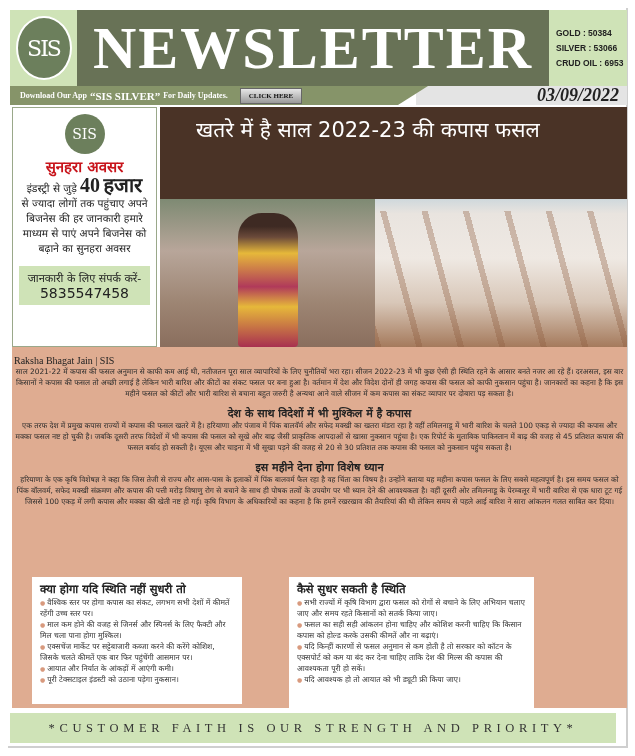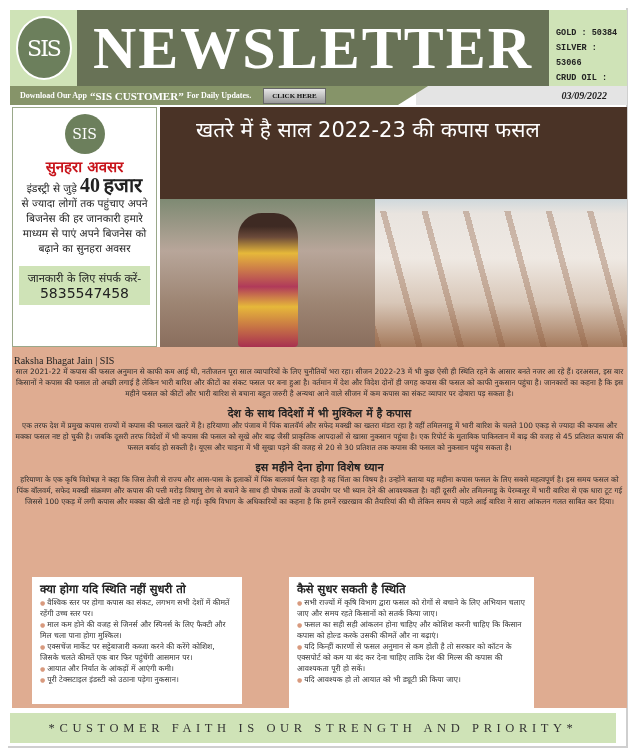--- a/index.html
+++ b/index.html
@@ -3,27 +3,27 @@
 <meta charset="utf-8">
 <style>
   * { box-sizing: border-box; margin: 0; padding: 0; }
   body { width: 635px; height: 756px; background: #fff; position: relative; overflow: hidden; font-family: "DejaVu Serif", serif; }
   .frame { position: absolute; left: 8px; top: 8px; width: 620px; height: 740px; background: #fff; border-right: 2px solid #cfcfcf; border-bottom: 2px solid #cfcfcf; }
   .header-top { position: absolute; left: 10px; top: 10px; width: 617px; height: 76px; display: flex; }
   .logo-box { width: 67px; height: 76px; background: #cfe3b7; display: flex; align-items: center; justify-content: center; }
   .logo-circle { width: 56px; height: 64px; border-radius: 50%; background: #6c7f5c; border: 2px solid #fff; display: flex; align-items: center; justify-content: center; color: #fff; font-size: 22px; font-family: "DejaVu Serif", serif; letter-spacing: -2px; }
   .title-box { width: 472px; height: 76px; background: #687256; display: flex; align-items: center; justify-content: center; }
   .title-box h1 { color: #fff; font-family: "Liberation Serif", serif; font-weight: bold; font-size: 60px; letter-spacing: 2px; }
-  .rates { flex: 1; background: #cfe3b7; padding: 16px 0 0 7px; font-family: Liberation Mono, monospace; font-size: 8.5px; font-weight: bold; color: #222; line-height: 15px; }
+  .rates { flex: 1; background: #cfe3b7; padding: 16px 0 0 7px; font-family: Liberation Sans, sans-serif; font-size: 8.5px; font-weight: bold; color: #222; line-height: 15px; }
   .subbar { position: absolute; left: 10px; top: 86px; width: 617px; height: 19px; display: flex; gap: 18px; }
   .subbar-green { width: 388px; height: 19px; background: #869469; display: flex; align-items: center; padding-left: 10px; color: #fff; font-family: "Liberation Serif", serif; font-size: 8px; font-weight: bold; position: relative; }
   .subbar-green .app { font-size: 11px; margin: 0 3px; }
   .subbar-green::after { content: ""; position: absolute; right: -30px; top: 0; border-top: 19px solid #869469; border-right: 30px solid transparent; }
   .click-here { margin-left: 12px; background: linear-gradient(#e6e6e6, #9a9a9a); color: #111; font-size: 7px; padding: 3px 8px; border: 1px solid #666; cursor: pointer; font-family: "Liberation Serif", serif; font-weight: bold; }
-  .subbar-date { flex: 1; background: #e4e4e4; text-align: right; padding-right: 20px; font-family: "Liberation Serif", serif; font-style: italic; font-weight: bold; font-size: 10px; color: #222; line-height: 19px; }
+  .subbar-date { flex: 1; background: #e4e4e4; text-align: right; padding-right: 8px; font-family: "Liberation Serif", serif; font-style: italic; font-weight: bold; font-size: 18px; color: #222; line-height: 19px; }
   .ad { position: absolute; left: 12px; top: 107px; width: 145px; height: 240px; background: #fff; border: 1px solid #9aa88a; text-align: center; }
   .ad-logo { width: 40px; height: 40px; border-radius: 50%; background: #6c7f5c; margin: 6px auto 2px; color: #fff; font-size: 14px; display: flex; align-items: center; justify-content: center; }
   .ad-title { color: #c8141b; font-weight: bold; font-size: 15px; font-family: "DejaVu Sans", sans-serif; }
   .ad-text { font-family: "DejaVu Sans", sans-serif; font-size: 10.5px; line-height: 15px; color: #222; padding: 2px 4px; }
   .ad-big { font-size: 20px; font-weight: bold; font-family: "Liberation Serif", serif; }
   .ad-contact { background: #cfe3b7; margin: 8px 6px 0; padding: 4px; font-family: "DejaVu Sans", sans-serif; font-size: 11px; color: #222; }
   .ad-contact .phone { font-size: 14px; }
   .hero { position: absolute; left: 160px; top: 107px; width: 467px; height: 304px; overflow: hidden; background: #4a3326; }
   .hero-head { height: 92px; background: #4a3326; position: relative; }
   .hero-title { color: #fff; font-family: "DejaVu Sans", sans-serif; font-size: 21px; position: absolute; left: 36px; top: 8px; }
@@ -61,21 +61,21 @@
   <div class="rates">
     <div>GOLD : 50384</div>
     <div>SILVER : 53066</div>
     <div>CRUD OIL : 6953</div>
   </div>
 </div>
 
 <div class="subbar">
   <div class="subbar-green">
     <span>Download Our App</span>
-    <span class="app">“SIS CUSTOMER”</span>
+    <span class="app">“SIS SILVER”</span>
     <span>For Daily Updates.</span>
     <span class="click-here">CLICK HERE</span>
   </div>
   <div class="subbar-date">03/09/2022</div>
 </div>
 
 <div class="ad">
   <div class="ad-logo">
       <span>SIS</span>
     </div>

